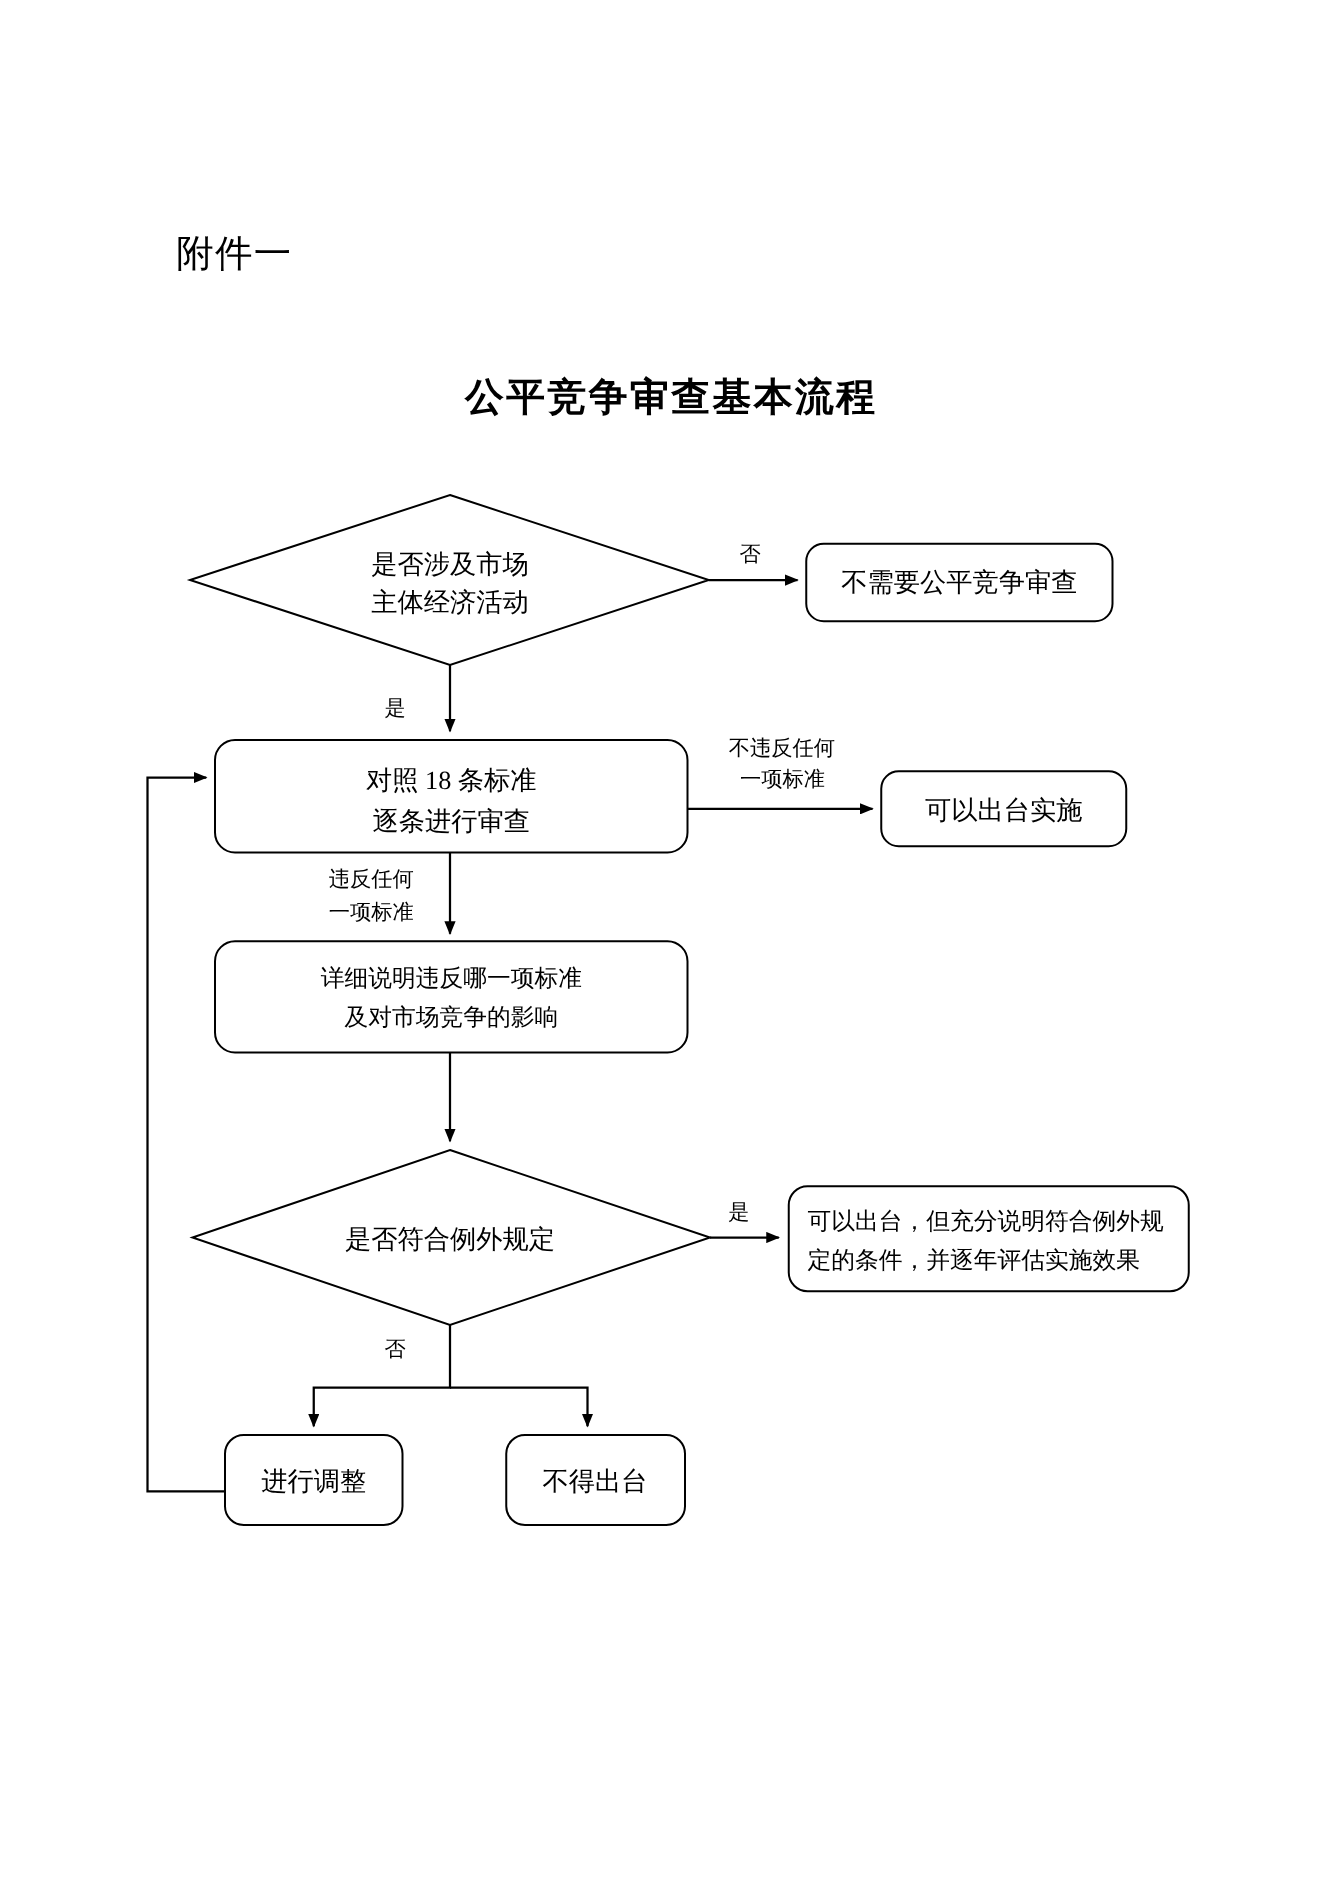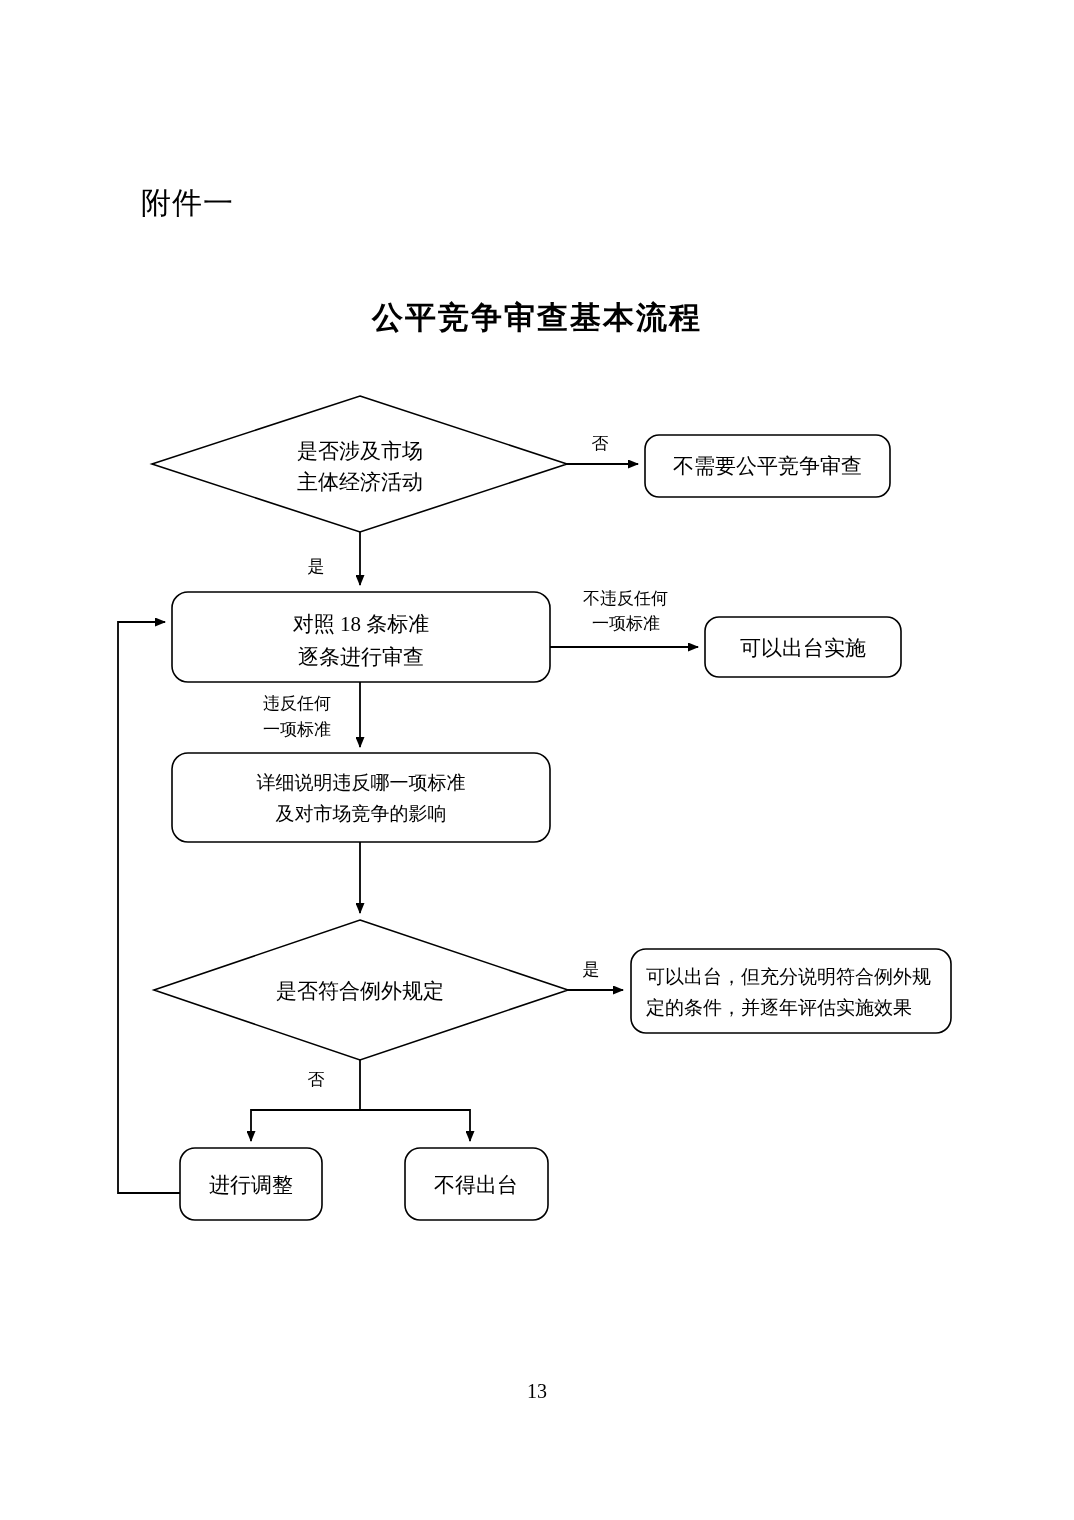--- a/index.html
+++ b/index.html
@@ -169,15 +169,14 @@
 
     <text class="edge-label" x="263" y="709" text-anchor="start">违反任何</text>
     <text class="edge-label" x="263" y="735" text-anchor="start">一项标准</text>
 
     <text class="edge-label" x="591" y="975" text-anchor="middle">是</text>
 
     <text class="edge-label" x="316" y="1085" text-anchor="middle">否</text>
 
   </svg>
 
-  <div class="page-number">13</div>
 
 </div>
 
 </body></html>

